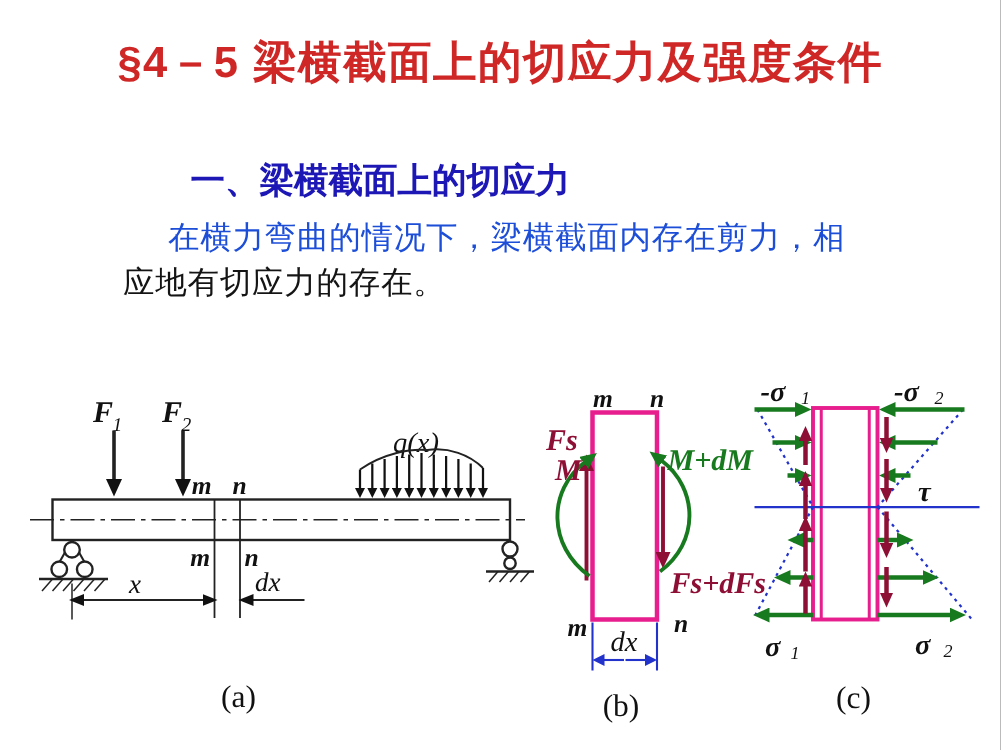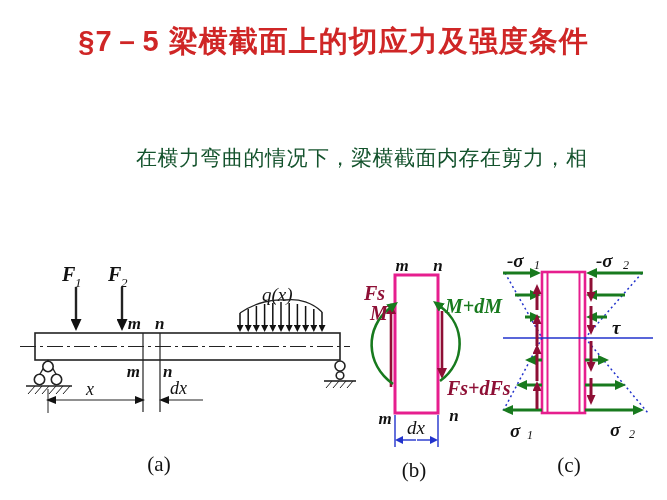--- a/index.html
+++ b/index.html
@@ -8,21 +8,21 @@
     overflow:hidden; font-family:"Liberation Sans",sans-serif;
   }
   .title{
     position:absolute; left:0; right:0; top:22px; text-align:center;
     font-size:29px; font-weight:bold; color:#cf2626; letter-spacing:1px;
   }
   .heading{
     position:absolute; left:127px; top:105px;
     font-size:23px; font-weight:bold; color:#1c17b5;
   }
-  .para-line1{ position:absolute; left:136px; top:144px; font-size:21px; color:#14532d; letter-spacing:0.5px;}
+  .para-line1{ position:absolute; left:112px; top:144px; font-size:21px; color:#1d4ed8; letter-spacing:0.5px;}
   .para-line2{ position:absolute; left:82px;  top:174px; font-size:21px; color:#141414; letter-spacing:0.5px;}
   .subheading{
     position:absolute; left:127px; top:206px;
     font-size:23px; font-weight:bold; color:#a11c3c;
   }
   svg{ position:absolute; overflow:visible; }
   #figA{ left:18px;  top:243px; }
   #figB{ left:350px; top:243px; }
   #figC{ left:495px; top:238px; }
   .t-it   { font-family:"Liberation Serif","DejaVu Serif",serif; font-style:italic; fill:#111; }
@@ -30,22 +30,24 @@
   .t-ser  { font-family:"Liberation Serif","DejaVu Serif",serif; fill:#111; }
   .c-green{ fill:#187a1e; }
   .c-dred { fill:#8e0f35; }
   .ln     { stroke:#222; fill:none; }
 </style>
 </head>
 <body>
 
 <div class="slide">
 
-  <div class="title">§7－5 梁横截面上的切应力及强度条件</div>
+  <div class="title">§4－5 梁横截面上的切应力及强度条件</div>
+  <div class="heading">一、梁横截面上的切应力</div>
   <div class="para-line1">在横力弯曲的情况下，梁横截面内存在剪力，相</div>
+  <div class="para-line2">应地有切应力的存在。</div>
 
   <svg id="figA" width="345" height="248" viewBox="0 0 345 248">
     <defs>
       <marker id="aF" markerWidth="13" markerHeight="11" refX="1" refY="5.5" orient="auto" markerUnits="userSpaceOnUse">
         <path d="M0,0 L12,5.5 L0,11 z" fill="#111"></path>
       </marker>
       <marker id="aS" markerWidth="8" markerHeight="7" refX="1" refY="3.5" orient="auto" markerUnits="userSpaceOnUse">
         <path d="M0,0 L7,3.5 L0,7 z" fill="#111"></path>
       </marker>
       <marker id="aD" markerWidth="11" markerHeight="8" refX="1" refY="4" orient="auto" markerUnits="userSpaceOnUse">

